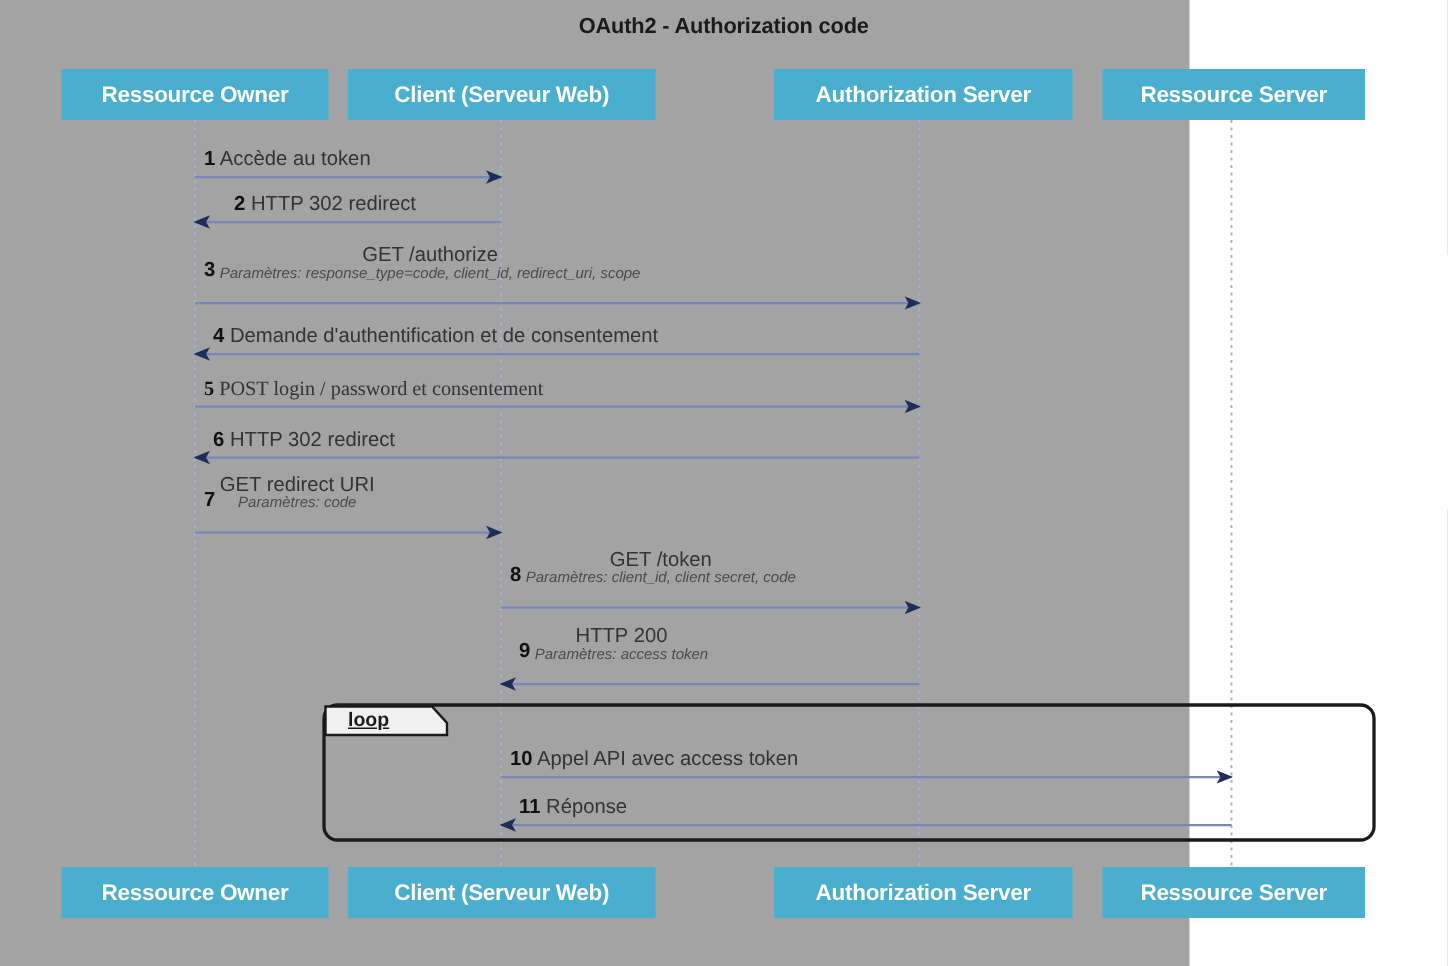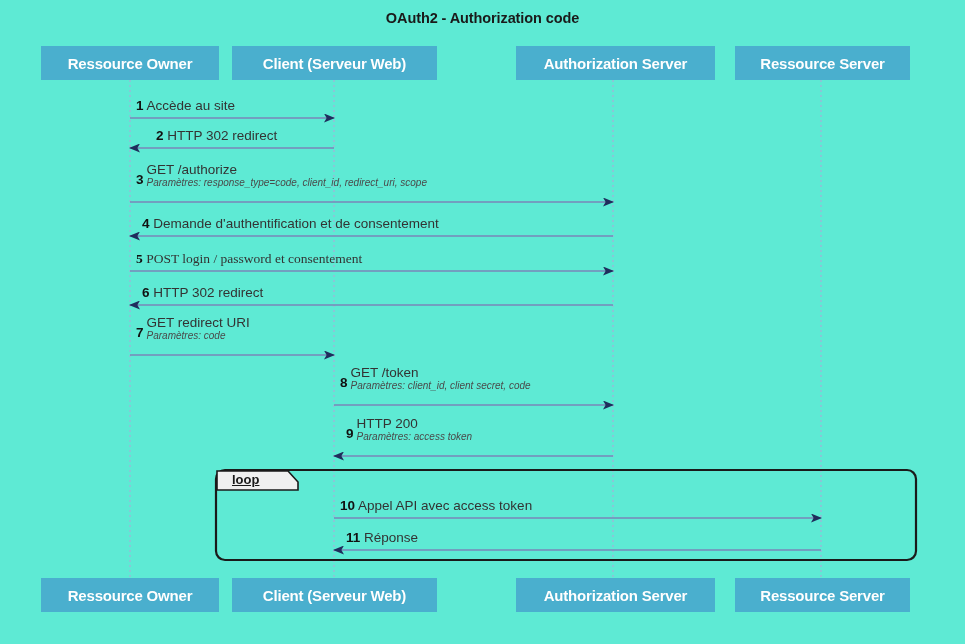--- a/index.html
+++ b/index.html
@@ -9,23 +9,23 @@
   }
   body {
     font-family: "Liberation Sans", "DejaVu Sans", sans-serif;
     width: 965px;
     height: 644px;
     overflow: hidden;
     position: relative;
   }
   #canvas {
     position: relative;
-    width: 965px;
+    width: 793px;
     height: 644px;
-    background: #5eead4;
+    background: #a3a3a3;
   }
   #svg-layer {
     position: absolute;
     left: 0; top: 0;
     width: 965px;
     height: 644px;
   }
   .diagram-title {
     position: absolute;
     left: 0;
@@ -77,20 +77,21 @@
     display: flex;
     align-items: flex-end;
   }
   .msg-two-line .msg-num {
     margin-right: 3px;
     padding-bottom: 1px;
   }
   .msg-stack {
     display: flex;
     flex-direction: column;
+    text-align: center;
   }
   .msg-stack .msg-main {
     font-size: 13.5px;
     color: #333333;
     white-space: nowrap;
   }
   .loop-label {
     position: absolute;
     font-size: 13px;
     font-weight: bold;
@@ -145,21 +146,21 @@
       <div class="actor-box" style="left: 516px; top: 46px; width: 199px; height: 34px; background: rgb(74, 175, 206); color: rgb(255, 255, 255);">Authorization Server</div>
       <div class="actor-box" style="left: 735px; top: 46px; width: 175px; height: 34px; background: rgb(74, 175, 206); color: rgb(255, 255, 255);">Ressource Server</div>
     </div>
   <div id="footer-boxes">
       <div class="actor-box" style="left: 41px; top: 578px; width: 178px; height: 34px; background: rgb(74, 175, 206); color: rgb(255, 255, 255);">Ressource Owner</div>
       <div class="actor-box" style="left: 232px; top: 578px; width: 205px; height: 34px; background: rgb(74, 175, 206); color: rgb(255, 255, 255);">Client (Serveur Web)</div>
       <div class="actor-box" style="left: 516px; top: 578px; width: 199px; height: 34px; background: rgb(74, 175, 206); color: rgb(255, 255, 255);">Authorization Server</div>
       <div class="actor-box" style="left: 735px; top: 578px; width: 175px; height: 34px; background: rgb(74, 175, 206); color: rgb(255, 255, 255);">Ressource Server</div>
     </div>
   <div id="labels-layer">
-      <div class="msg-label" style="top: 98px; left: 136px;"><span class="msg-num">1</span><span class="msg-text"> Accède au site</span></div>
+      <div class="msg-label" style="top: 98px; left: 136px;"><span class="msg-num">1</span><span class="msg-text"> Accède au token</span></div>
       <div class="msg-label" style="top: 128px; left: 156px;"><span class="msg-num">2</span><span class="msg-text"> HTTP 302 redirect</span></div>
       <div class="msg-label msg-two-line" style="top: 162px; left: 136px;">
         <span class="msg-num">3</span>
         <div class="msg-stack">
           <span class="msg-main">GET /authorize</span>
           <span class="msg-params">Paramètres: response_type=code, client_id, redirect_uri, scope</span>
         </div>
       </div>
       <div class="msg-label" style="top: 216px; left: 142px;"><span class="msg-num">4</span><span class="msg-text"> Demande d'authentification et de consentement</span></div>
       <div class="msg-label" style="top: 251px; left: 136px; font-family: Liberation Serif, serif;"><span class="msg-num">5</span><span class="msg-text"> POST login / password et consentement</span></div>

